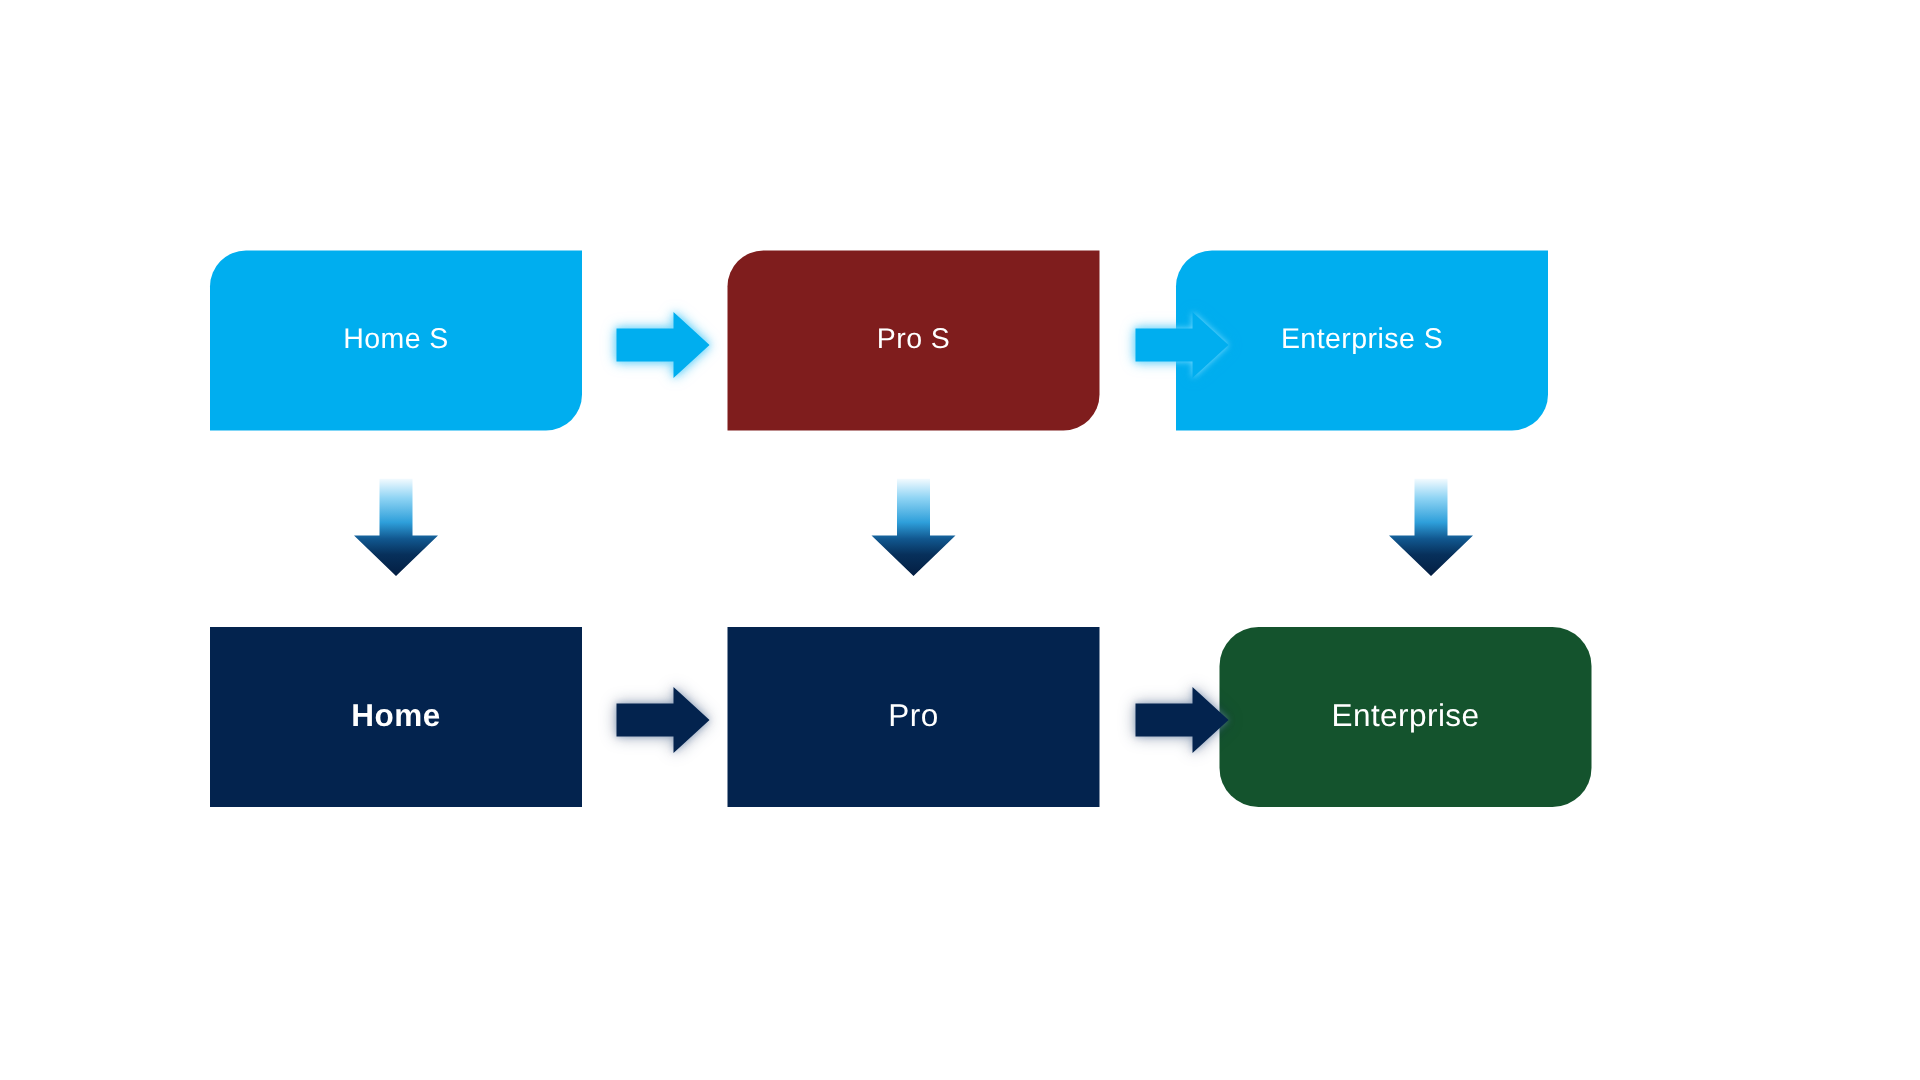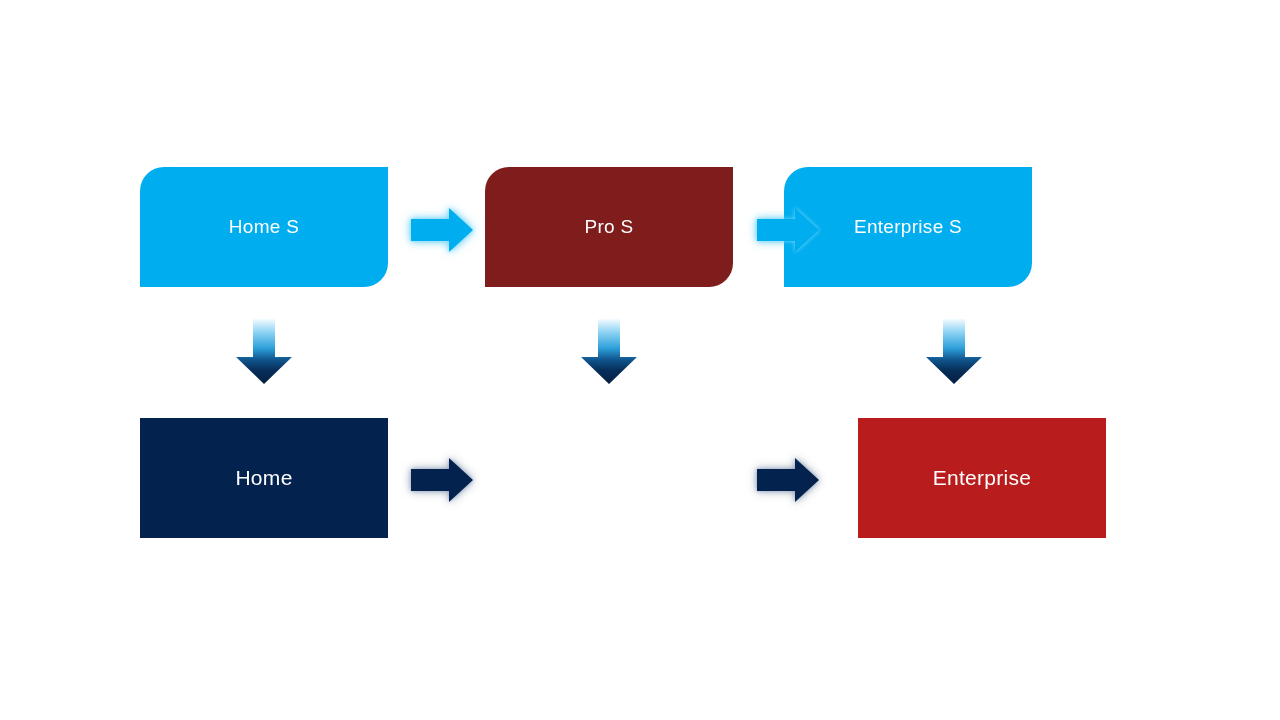--- a/index.html
+++ b/index.html
@@ -82,26 +82,29 @@
   <svg class="arrow arrow-down" style="left:234px" width="60" height="66" viewBox="0 0 60 66">
     <polygon points="19,0 41,0 41,38 58,38 30,65 2,38 19,38" fill="url(#downGrad)"></polygon>
   </svg>
   <svg class="arrow arrow-down" style="left:579px" width="60" height="66" viewBox="0 0 60 66">
     <polygon points="19,0 41,0 41,38 58,38 30,65 2,38 19,38" fill="url(#downGrad)"></polygon>
   </svg>
   <svg class="arrow arrow-down" style="left:924px" width="60" height="66" viewBox="0 0 60 66">
     <polygon points="19,0 41,0 41,38 58,38 30,65 2,38 19,38" fill="url(#downGrad)"></polygon>
   </svg>
 
-  <div class="box bottom-row" style="left: 140px; background-color: rgb(3, 35, 78);">
+  <div class="box bottom-row" style="left: 140px; background-color: rgb(3, 35, 78); font-weight: bold;">
     <span class="label" style="color: rgb(255, 255, 255);">Home</span>
   </div>
 
+  <div class="box bottom-row" style="left: 485px; background-color: rgb(3, 35, 78);">
+    <span class="label" style="color: rgb(255, 255, 255);">Pro</span>
+  </div>
 
-  <div class="box bottom-row" style="left: 858px; background-color: #b91c1c;">
+  <div class="box bottom-row" style="left: 813px; background-color: #14532d; border-radius: 26px;">
     <span class="label" style="color: rgb(255, 255, 255);">Enterprise</span>
   </div>
 
   <svg class="arrow arrow-right glow-navy" style="left:410px; top:456px" width="64" height="48" viewBox="0 0 64 48">
     <polygon points="1,13 39,13 39,2 63,24 39,46 39,35 1,35" fill="#03234E"></polygon>
   </svg>
   <svg class="arrow arrow-right glow-navy" style="left:756px; top:456px" width="64" height="48" viewBox="0 0 64 48">
     <polygon points="1,13 39,13 39,2 63,24 39,46 39,35 1,35" fill="#03234E"></polygon>
   </svg>
 

